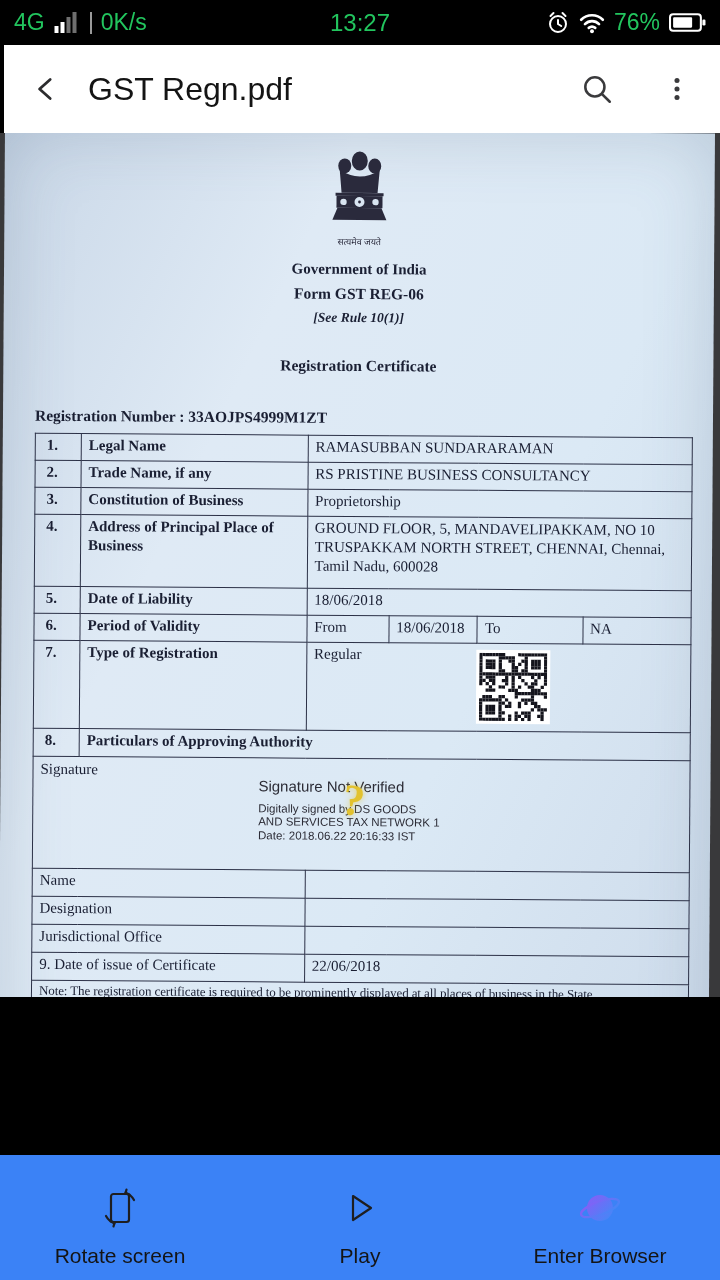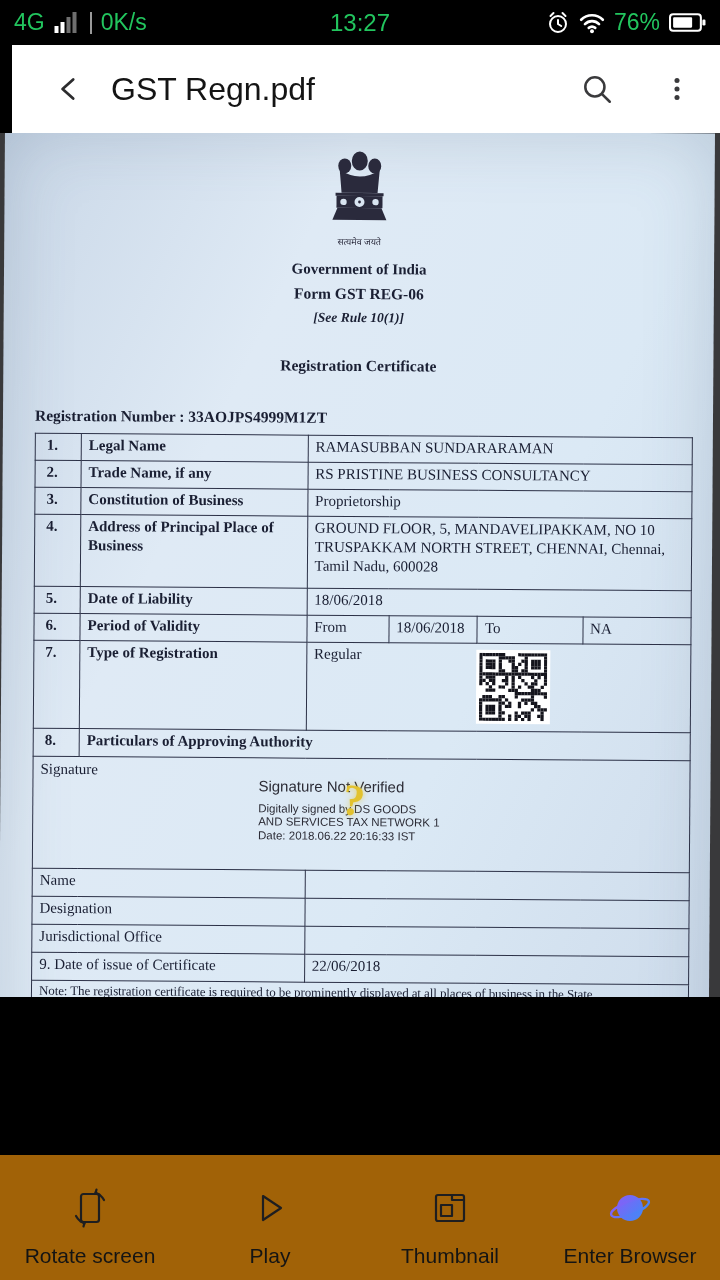--- a/index.html
+++ b/index.html
@@ -19,22 +19,22 @@
   .sb-right { margin-left:auto; }
   .sb-time { position:absolute; left:50%; transform:translateX(-50%); font-size:24px; }
   .sb-divider { width:2px; height:22px; background:#9a9a9a; display:inline-block; }
   .sig-bars { width:27px; height:21px; }
   .sb-icon { width:24px; height:24px; }
   .sb-wifi { width:26px; height:22px; }
   .sb-batt { width:37px; height:21px; }
 
   
   .app-header {
-    position:absolute; top:45px; left:12px; right:0; height:88px;
-    background:#fff; display:flex; align-items:center;padding-left:15px;
+    position:absolute; top:45px; left:4px; right:0; height:88px;
+    background:#fff; display:flex; align-items:center;
   }
   .hdr-back { width:34px; height:34px; margin-left:26px; }
   .hdr-title { margin-left:24px; font-size:32px; color:#141414; }
   .hdr-spacer { flex:1; }
   .hdr-search { width:34px; height:34px; margin-right:48px; }
   .hdr-menu { width:30px; height:30px; margin-right:28px; }
 
   
   .viewer {
     position:absolute; top:133px; left:0; right:0; height:864px;
@@ -95,21 +95,21 @@
 
   .page-pill {
     position:absolute; top:938px; left:50%; transform:translateX(-50%);
     background:rgba(32,32,36,.8); color:#fff; font-size:24px;
     padding:5px 17px; border-radius:16px; letter-spacing:1px;
   }
 
   
   .toolbar {
     position:absolute; top:1155px; left:0; right:0; height:125px;
-    background:#a16207; display:flex;
+    background:#3b82f6; display:flex;
   }
   .tool { flex:1; display:flex; flex-direction:column; align-items:center; padding-top:30px; gap:13px; cursor:pointer; }
   .tb-icon { width:46px; height:46px; stroke:#1e1e20; stroke-width:2.2; fill:none; stroke-linecap:round; stroke-linejoin:round; }
   .tool-label { font-size:21px; color:#141414; }
 </style>
 </head>
 <body>
 
 <div class="screen">
 
@@ -529,28 +529,20 @@
       </svg>
       <span class="tool-label">Rotate screen</span>
     </div>
     <div class="tool">
       <svg class="tb-icon" viewBox="0 0 46 46">
         <path d="M16 11 L34 23 L16 35 Z"></path>
       </svg>
       <span class="tool-label">Play</span>
     </div>
     <div class="tool">
-      <svg class="tb-icon" viewBox="0 0 46 46">
-        <rect x="9" y="10" width="28" height="26" rx="2"></rect>
-        <rect x="14" y="20" width="11" height="11"></rect>
-        <path d="M25 10 v5 h12"></path>
-      </svg>
-      <span class="tool-label">Thumbnail</span>
-    </div>
-    <div class="tool">
       <svg style="width:46px;height:46px" viewBox="0 0 46 46">
         <defs>
           <linearGradient id="pg" x1="0" y1="0" x2="1" y2="1">
             <stop offset="0" stop-color="#8a5cf6"></stop>
               <stop offset="1" stop-color="#3e8bf7"></stop>
           </linearGradient>
         </defs>
         <circle cx="23" cy="23" r="13" fill="url(#pg)"></circle>
         <ellipse cx="23" cy="23" rx="20" ry="6.5" fill="none" stroke="url(#pg)" stroke-width="2.4" transform="rotate(-20 23 23)"></ellipse>
       </svg>

